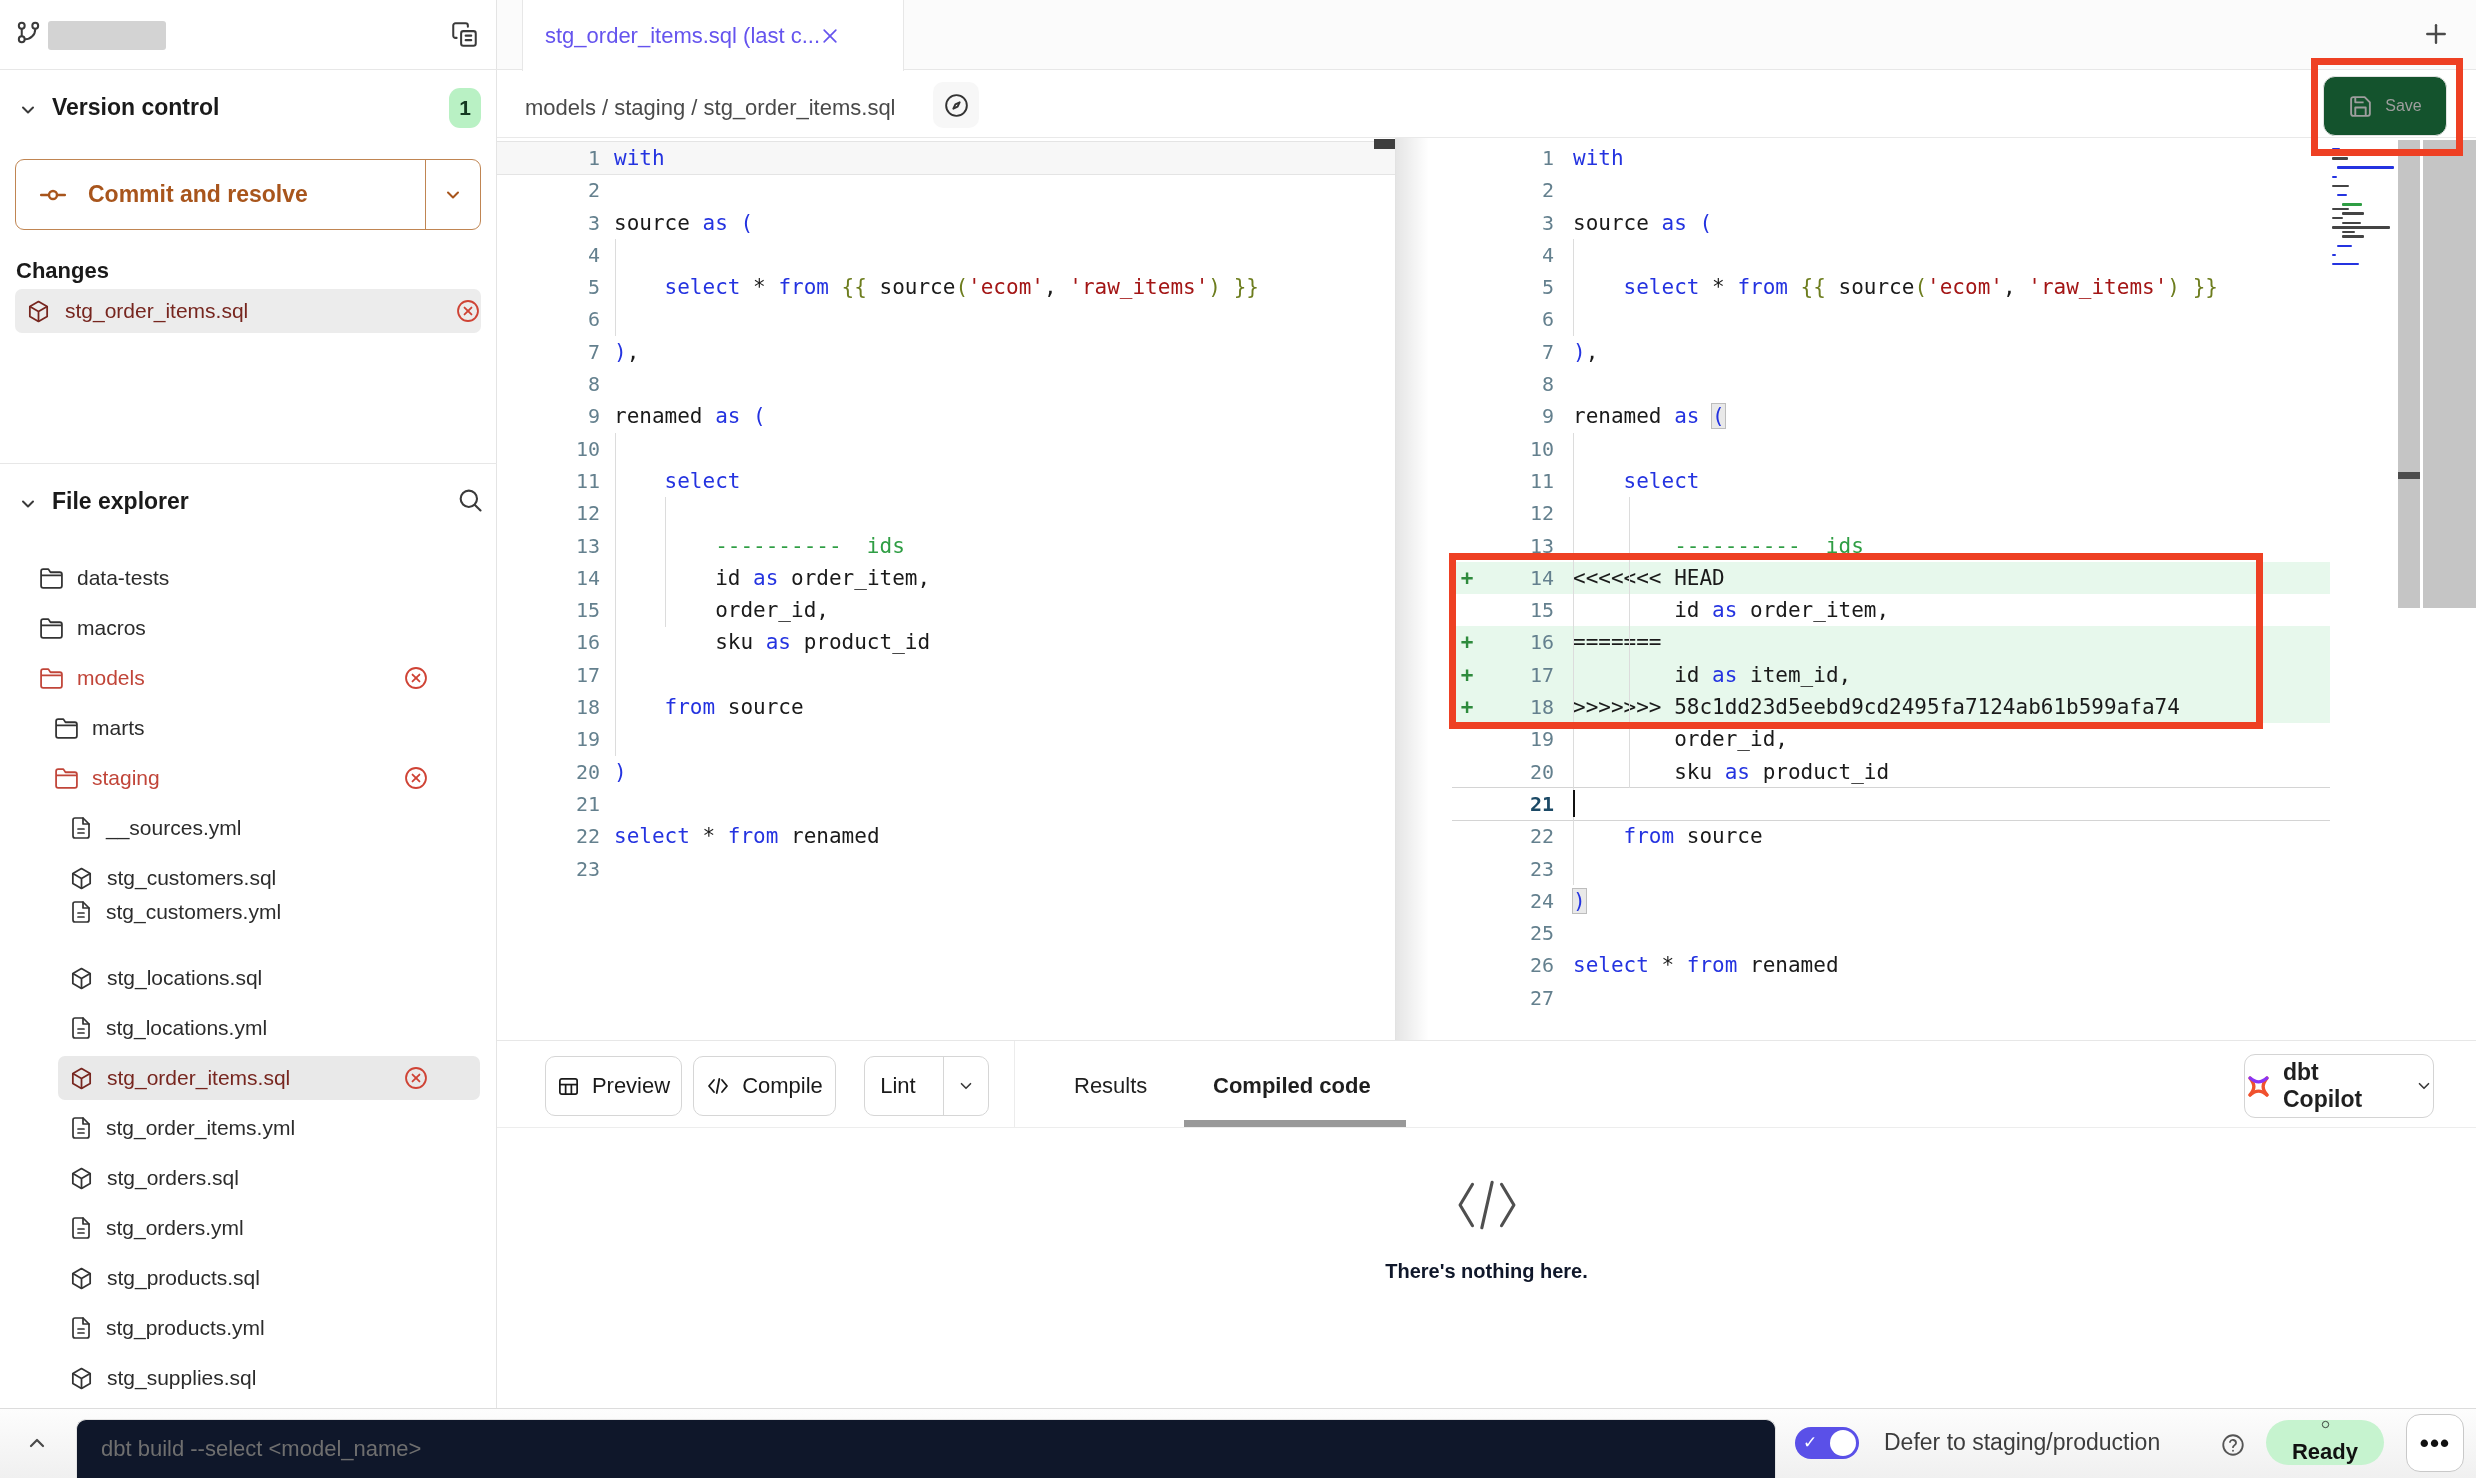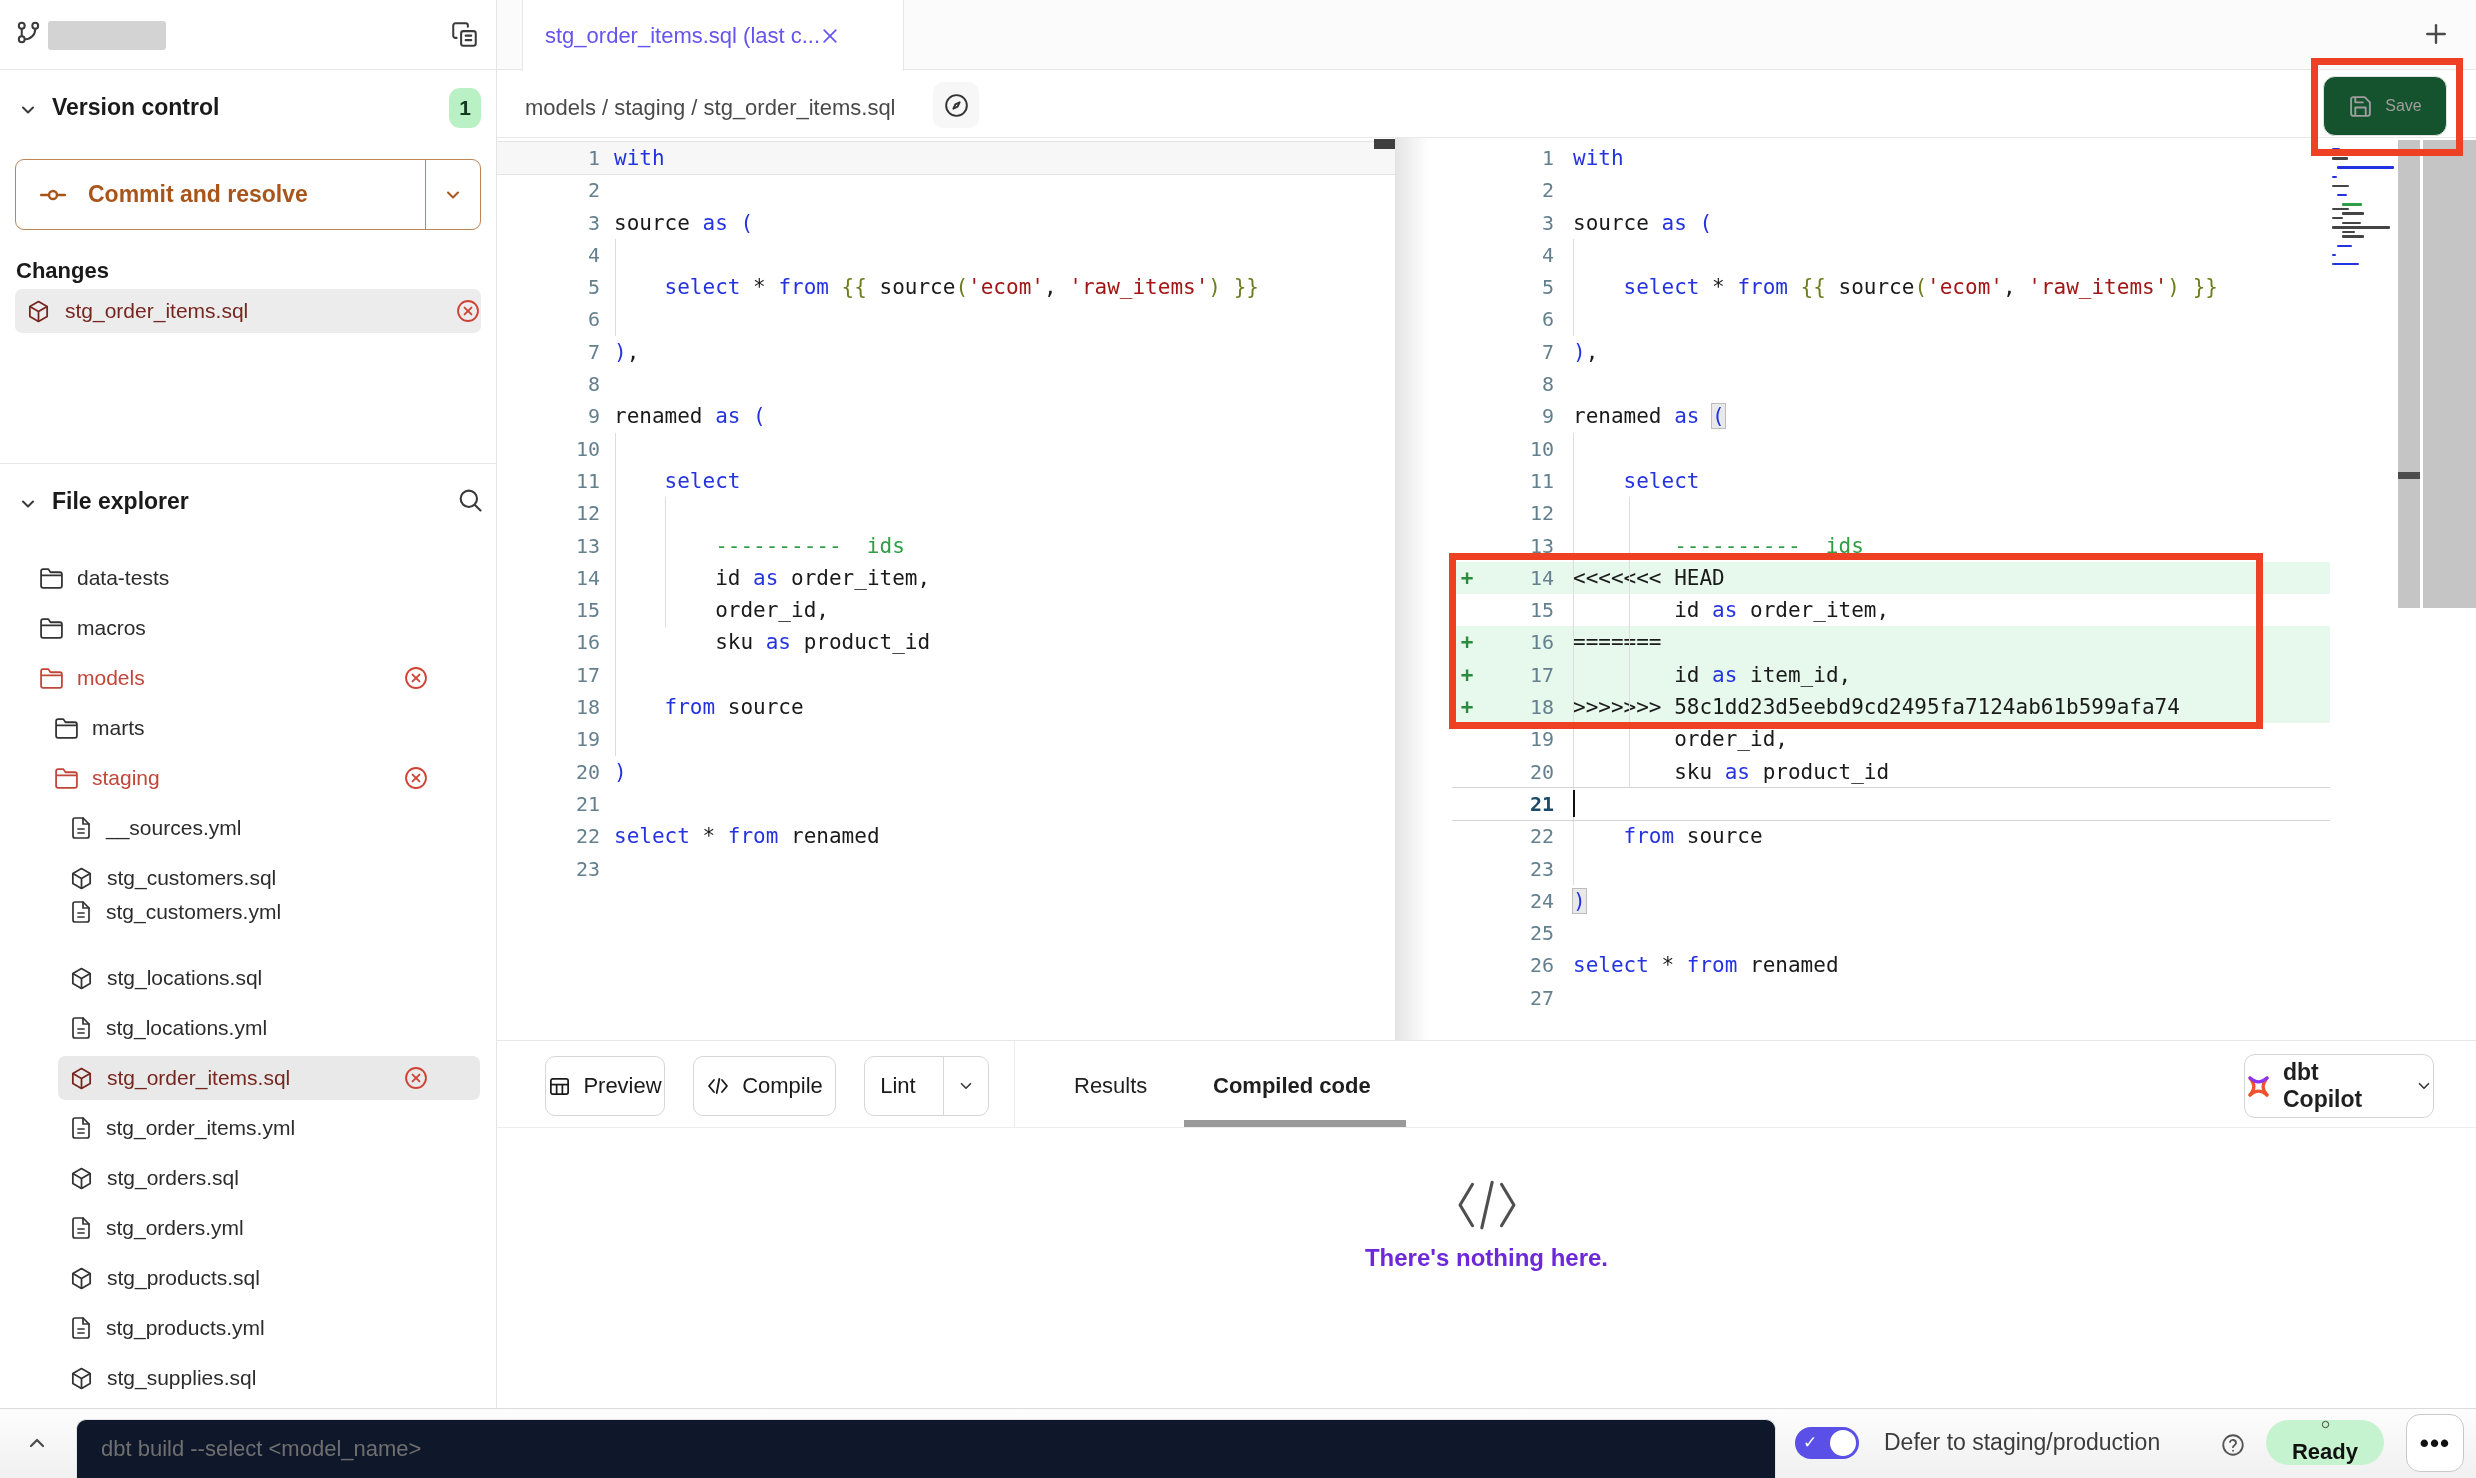--- a/index.html
+++ b/index.html
@@ -81,37 +81,37 @@
   
   .redbox { position:absolute; border:7px solid #ee4023; background:transparent; z-index:6; }
   #redbox-save { left:2311px; top:58px; width:152px; height:98px; }
   #redbox-conflict { left:1449px; top:553px; width:814px; height:176px; }
 
   
   #toolbar { left:497px; top:1040px; width:1979px; height:88px; background:#fff; border-top:1px solid #e7e7e7;
     border-bottom:1px solid #ededed; }
   .tb-btn { position:absolute; top:1056px; height:60px; border:1.5px solid #d6d6d6; border-radius:10px; background:#fff;
     display:flex; align-items:center; justify-content:center; gap:12px; font-size:22px; font-weight:500; color:#1a1a1a; }
-  #btn-preview { left:545px; width:120px; }
+  #btn-preview { left:545px; width:137px; }
   #btn-compile { left:693px; width:143px; }
   #lint-group { left:864px; width:125px; padding:0; }
   #lint-main { flex:1; text-align:center; }
   #lint-split { width:45px; height:100%; border-left:1.5px solid #d6d6d6; display:flex; align-items:center; justify-content:center; }
   #tb-sep { left:1014px; top:1041px; width:1px; height:86px; background:#ececec; }
   .res-tab { position:absolute; top:1056px; height:60px; display:flex; align-items:center; font-size:22px; color:#1f1f1f; }
   #tab-results { left:1074px; font-weight:500; }
   #tab-compiled { left:1213px; font-weight:700; }
   #compiled-underline { left:1184px; top:1120px; width:222px; height:7px; background:#999; }
   #copilot-btn { left:2244px; top:1054px; width:190px; height:64px; border:1.5px solid #d4d4d4; border-radius:11px;
     background:#fff; display:flex; align-items:center; justify-content:center; gap:11px; font-size:23px; font-weight:700; }
 
   
   #empty { left:497px; top:1128px; width:1979px; height:280px; background:#fff; text-align:center; }
   #empty-icon { margin:48px auto 0; width:70px; }
-  #empty-title { margin-top:10px; font-size:24px; font-weight:700; color:#6d28d9; }
+  #empty-title { margin-top:26px; font-size:20px; font-weight:700; color:#0f172a; }
   #empty-sub { margin-top:18px; font-size:23px; color:#5f5f5f; }
 
   
   #statusbar { left:0; top:1408px; width:2476px; height:70px; border-top:1px solid #dcdcdc;
     background:linear-gradient(#fdfdfd,#f0f0f0); }
   #collapse-btn { left:14px; top:1420px; width:46px; height:46px; display:flex; align-items:center; justify-content:center; }
   #cmd-input { left:76px; top:1419px; width:1700px; height:59px; background:#0f172a; border:1px solid #e3e3e3;
     border-bottom:none; border-radius:10px 10px 0 0; display:flex; align-items:center; padding-left:24px; }
   #cmd-input .ph { font-size:22px; color:#6f6f6f; }
   #defer-toggle { left:1795px; top:1427px; width:64px; height:32px; border-radius:16px; background:#5a50e8; }

